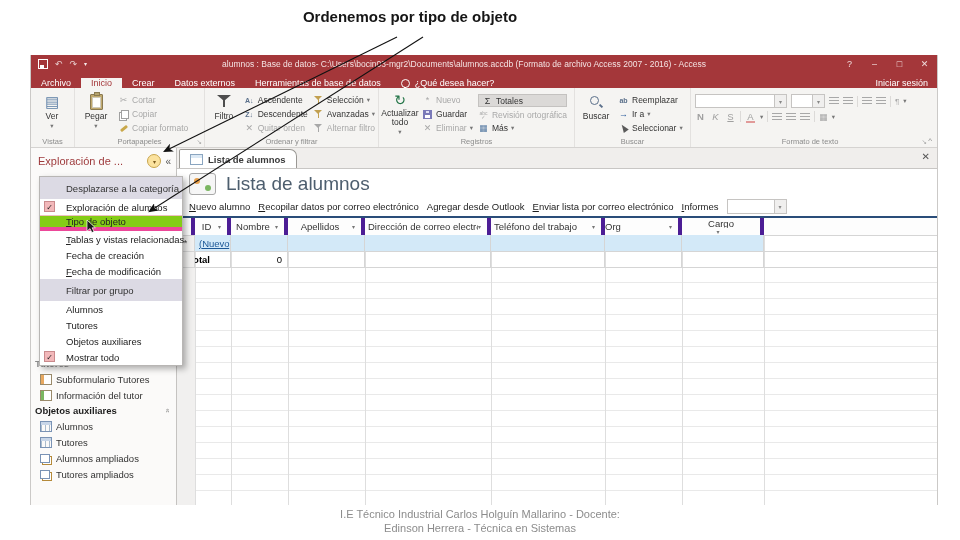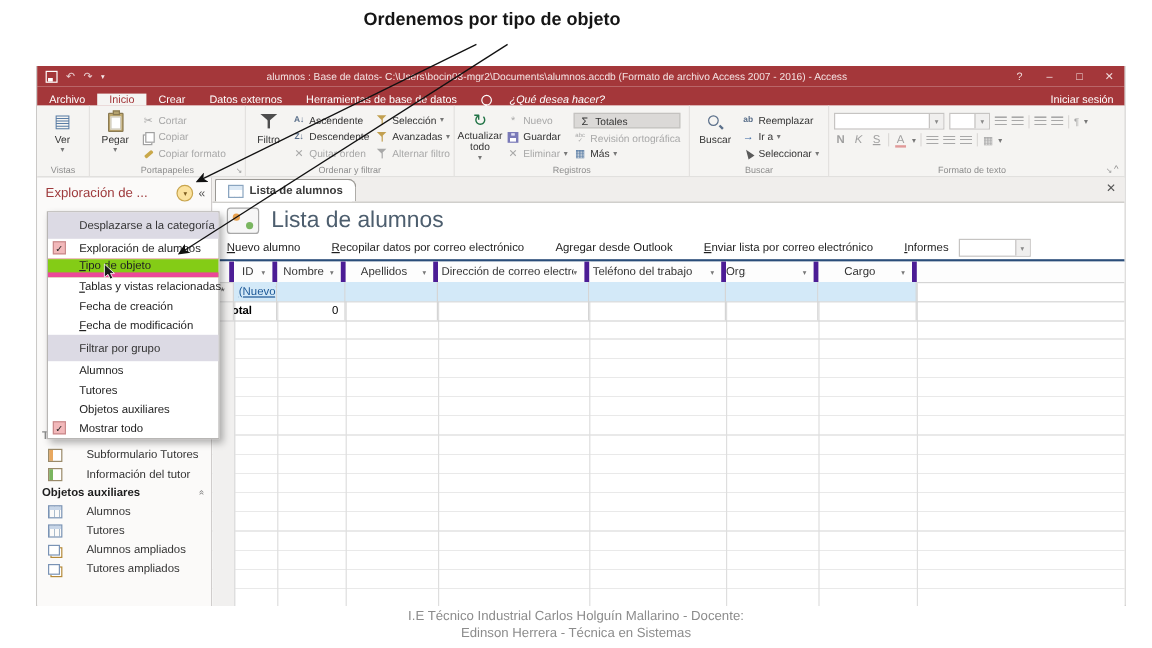--- a/index.html
+++ b/index.html
@@ -24,21 +24,21 @@
   .title-text{position:absolute;left:80px;right:120px;text-align:center;white-space:nowrap;
     overflow:hidden;font-size:8.5px;color:#f4e3e3;}
   .win-controls{margin-left:auto;display:flex;z-index:2;}
   .win-btn{width:25px;height:17px;display:flex;align-items:center;justify-content:center;
     font-size:9px;color:#f0dcdc;}
 
   
   .tabrow{height:16px;background:#a4373a;display:flex;align-items:flex-end;color:#fff;font-size:9px;}
   .rtab{display:flex;align-items:center;padding:0 10px;}
   .rtab.active{background:#f5f4f2;color:#a4373a;}
-  .tellme{display:flex;align-items:center;gap:15px;padding:0 10px;font-style:italic;}
+  .tellme{display:flex;align-items:center;gap:5px;padding:0 10px;}
   .bulb{width:7px;height:7px;border:1px solid #fff;border-radius:50%;position:relative;}
   .bulb::after{content:"";position:absolute;left:2px;top:7px;width:2px;height:2px;background:#fff;}
   .signin{margin-left:auto;display:flex;align-items:center;padding-right:9px;}
 
   
   .ribbon{height:60px;background:#f5f4f2;border-bottom:1px solid #d5d3d1;display:flex;
     box-sizing:border-box;position:relative;color:#3a3a3a;}
   .rgroup{position:relative;border-right:1px solid #e3e1df;padding:2px 3px 13px 4px;
     box-sizing:border-box;display:flex;gap:5px;flex:none;}
   .glabel{position:absolute;bottom:1px;left:0;right:0;text-align:center;font-size:7.5px;color:#8c8c8c;}
@@ -101,21 +101,21 @@
   .pane-header{height:26px;display:flex;align-items:center;padding:0 5px 0 7px;gap:4px;}
   .pane-title{flex:1;font-size:11px;color:#9e3a3c;white-space:nowrap;overflow:hidden;}
   .pane-menu-btn{width:12px;height:12px;border-radius:50%;background:#fbe29e;border:1px solid #c8a54e;
     display:flex;align-items:center;justify-content:center;font-size:6px;color:#7a5a1e;}
   .pane-collapse{font-size:10px;color:#555;}
   .nav-list{position:absolute;left:0;right:0;top:208px;font-size:9.5px;color:#333;}
   .nav-sec{height:15px;display:flex;align-items:center;justify-content:space-between;
     padding:0 7px 0 4px;font-weight:700;color:#1d1d1d;}
   .nav-sec .chev{transform:rotate(-90deg);font-size:8px;color:#777;font-weight:400;}
   .nav-sec.dim{color:#8d8d8d;}
-  .nav-item{height:16px;display:flex;align-items:center;gap:20px;padding-left:9px;}
+  .nav-item{height:16px;display:flex;align-items:center;gap:4px;padding-left:9px;}
   .nav-ico-form{width:10px;height:9px;border:1px solid #9a8a6a;background:linear-gradient(90deg,#e8a860 35%,#fff 35%);flex:none;}
   .nav-ico-form.green{background:linear-gradient(90deg,#7ab661 35%,#fff 35%);}
   .nav-ico-table{width:10px;height:9px;border:1px solid #7a93b5;flex:none;
     background:linear-gradient(#c8d6e8 0 3px,rgba(0,0,0,0) 3px),repeating-linear-gradient(90deg,#aabccd 0 1px,rgba(0,0,0,0) 1px 4px);}
   .nav-ico-query{width:8px;height:7px;border:1px solid #7a93b5;background:#fff;flex:none;
     box-shadow:2px 2px 0 -1px #fff,2px 2px 0 0 #b58a3a;margin-right:2px;}
 
   
   .navmenu{position:absolute;left:8px;top:28px;width:142px;z-index:6;background:#fff;
     border:1px solid #b8b6b4;box-shadow:3px 3px 6px rgba(0,0,0,.30);font-size:9.5px;color:#222;}
@@ -136,21 +136,21 @@
   .tab-ico{width:11px;height:9px;border:1px solid #8aa5c0;flex:none;
     background:linear-gradient(#dce9f5 0 3px,#fff 3px),repeating-linear-gradient(90deg,#b8c9da 0 1px,rgba(0,0,0,0) 1px 4px);}
   .doc-close{position:absolute;right:7px;top:3px;font-size:10px;color:#555;}
 
   .form-header{position:absolute;left:0;right:0;top:21px;height:29px;display:flex;align-items:center;gap:10px;padding-left:12px;}
   .form-ico{width:25px;height:20px;border:1px solid #a8a8a8;border-radius:3px;background:#f6f6f6;position:relative;flex:none;}
   .form-ico::before{content:"";position:absolute;left:4px;top:4px;width:6px;height:6px;border-radius:50%;background:#e8a14e;}
   .form-ico::after{content:"";position:absolute;right:4px;bottom:3px;width:6px;height:6px;border-radius:50%;background:#7ab661;}
   .form-title{font-size:19px;color:#4d5e6e;}
 
-  .links-row{position:absolute;left:12px;right:6px;top:50px;height:17px;display:flex;align-items:center;gap:26px;
+  .links-row{position:absolute;left:12px;right:6px;top:50px;height:17px;display:flex;align-items:center;gap:8px;
     font-size:9.5px;color:#1d1d1d;white-space:nowrap;}
   .link{display:inline-block;}
   .informes-wrap{display:flex;align-items:center;gap:8px;}
   .informes-combo{width:60px;height:15px;}
   .blueline{position:absolute;left:0;right:0;top:68px;height:2px;background:#2a4d79;}
 
   .selstrip{position:absolute;left:0;top:70px;bottom:0;width:18px;background:#f1f0ef;border-right:1px solid #d8d8d8;z-index:1;}
   .filler{position:absolute;left:0;right:0;top:119px;bottom:0;z-index:0;
     background:repeating-linear-gradient(to bottom,#fff 0 15px,#e9e9e9 15px 16px);}
   .vlines{position:absolute;top:70px;bottom:0;left:0;right:0;z-index:2;pointer-events:none;}
@@ -166,21 +166,21 @@
     border-bottom:1px solid #d5d5d5;align-items:stretch;}
   .td{box-sizing:border-box;border-right:1px solid #d5d5d5;display:flex;align-items:center;overflow:hidden;}
   .row-nuevo{top:87px;}
   .row-total{top:103px;}
   .cell-sel{width:18px;background:transparent;justify-content:center;color:#444;font-size:9px;}
   .hl{background:#d3e9f8;}
   .nuevo-link{color:#1b5796;text-decoration:underline;padding-left:4px;font-size:9.5px;}
   .total-lbl{font-weight:700;justify-content:flex-end;padding-right:20px;}
   .num{justify-content:flex-end;padding-right:5px;}
   .c-id{width:36px;}.c-nombre{width:57px;}.c-ape{width:77px;}.c-dir{width:126px;}
-  .c-tel{width:114px;}.c-org{width:77px;gap:48px;}.c-cargo{width:82px;}
+  .c-tel{width:114px;}.c-org{width:77px;gap:48px;}.c-cargo{width:82px;flex-direction:column;}
 
   
   .footer{position:absolute;left:0;right:0;top:507px;text-align:center;font-size:11px;color:#8c8c8c;line-height:1.3;}
   #overlay{position:absolute;left:0;top:0;width:960px;height:540px;pointer-events:none;z-index:20;}
 </style>
 </head>
 <body>
 
 <div id="stage">
 

